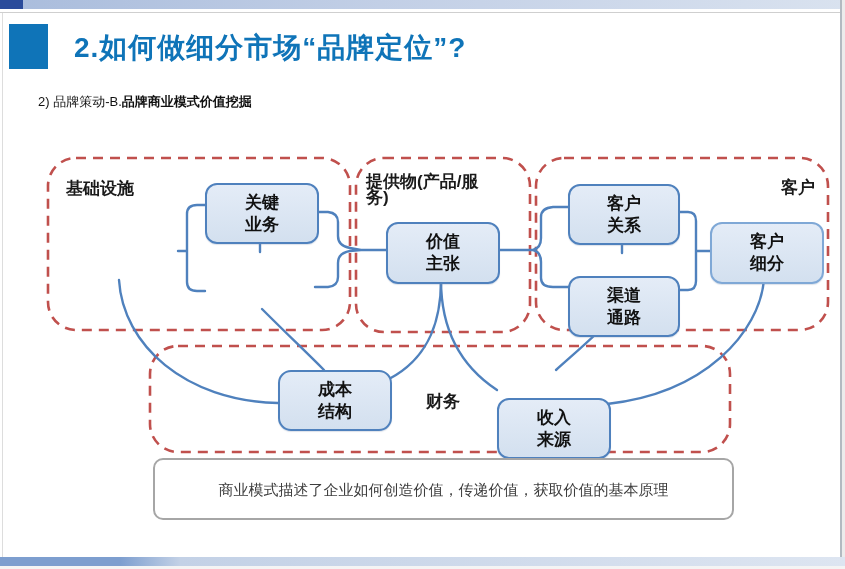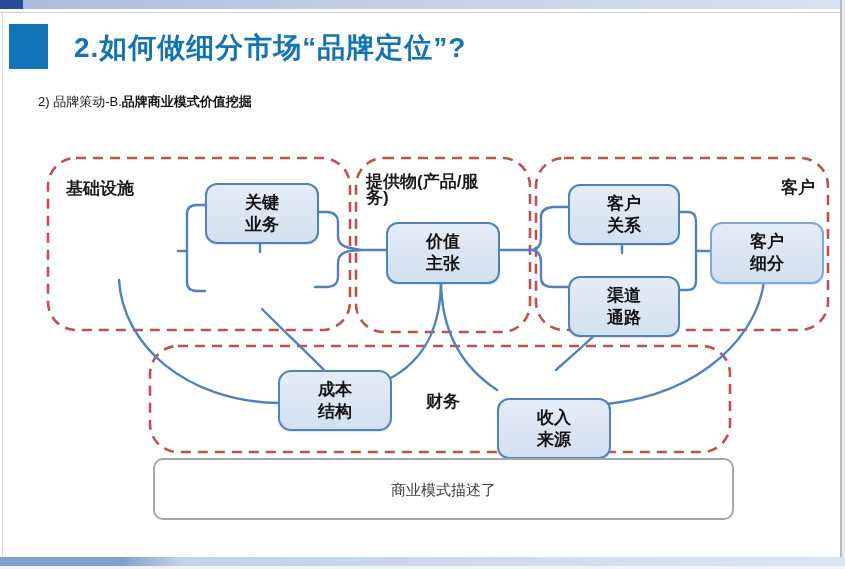--- a/index.html
+++ b/index.html
@@ -128,15 +128,16 @@
 通路</div>
   <div class="node n-cs">客户
 细分</div>
   <div class="node n-cost">成本
 结构</div>
   <div class="node n-rev">收入
 来源</div>
 
   <div class="note-box">
     <div class="note-line">商业模式描述了</div>
+    <div class="note-line">企业如何创造价值，传递价值，获取价值的基本原理</div>
   </div>
 
 </div>
 
 </body></html>

